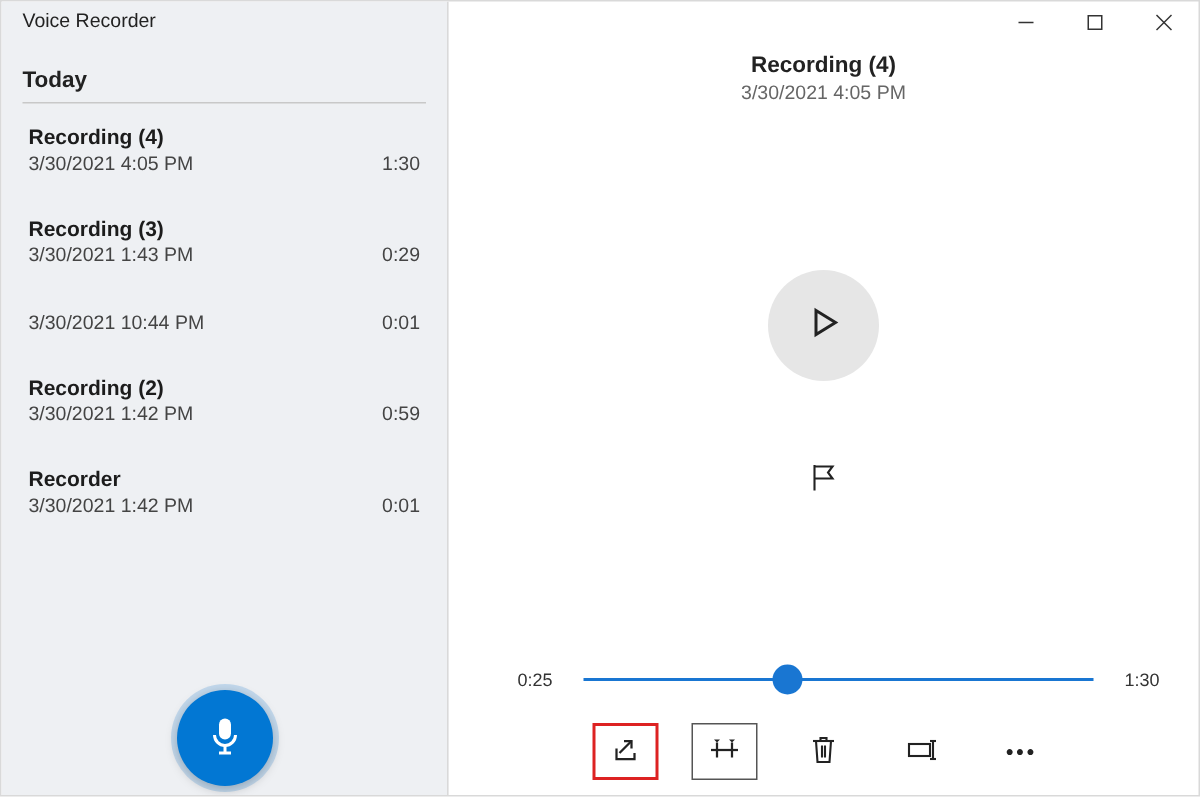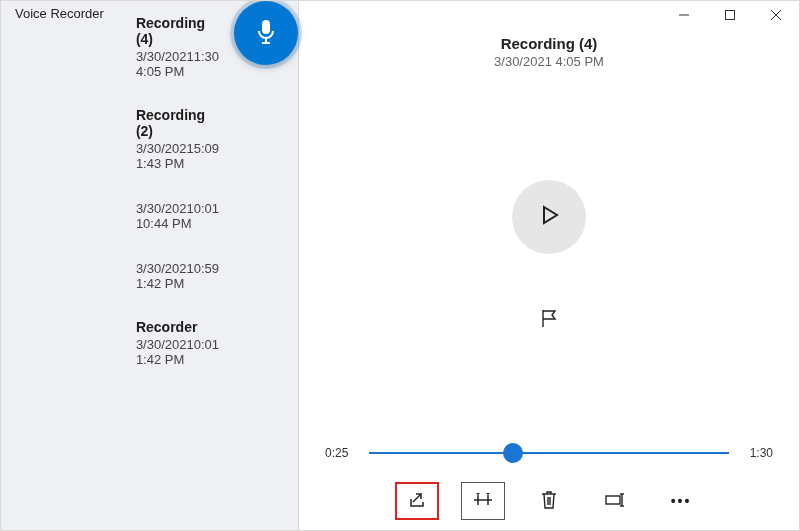--- a/index.html
+++ b/index.html
@@ -14,21 +14,21 @@
     overflow: hidden;
     display: flex;
     border: 1px solid #d9d9d9;
   }
   
   .sidebar {
     width: 298px;
     background: #eef0f3;
     border-right: 1px solid #d9d9d9;
     display: flex;
-    flex-direction: row;
+    flex-direction: column;
     position: relative;
   }
   .app-title {
     padding: 5px 14px 4px;
     font-size: 13px;
   }
   .section-header {
     padding: 20px 14px 6px;
     font-size: 15px;
     font-weight: 600;
@@ -113,21 +113,21 @@
   .flag-btn {
     width:32px; height:32px;
     display:flex; align-items:center; justify-content:center;
     cursor:pointer;
   }
   .flag-btn svg { fill:none; stroke:#222; stroke-width:1.4; }
   
   .timeline {
     padding: 0 26px 6px;
   }
-  .track-wrap { display:flex; align-items:center; gap:10px; }
+  .track-wrap { display:flex; align-items:center; gap:10px;margin-left:20px; }
   .time { font-size:12px; color:#333; width:34px; }
   .time.right { text-align:right; }
   .track {
     flex:1;
     height: 6px;
     position: relative;
   }
   .track-bg {
     position:absolute; left:0; right:0; top:50%; transform:translateY(-50%);
     height:2px; background:#1976d2;
@@ -156,47 +156,49 @@
   .tbtn svg { stroke:#222; }
   .tbtn.highlight { border:2px solid #d22; }
   .tbtn.boxed { border:1px solid #555; }
   .dots { letter-spacing:2px; font-size:14px; font-weight:bold; color:#222; }
 </style>
 </head>
 <body>
 
 <aside class="sidebar">
   <div class="app-title">Voice Recorder</div>
+  <div class="section-header">Today</div>
 
   <div class="rec-list">
 
     <div class="rec-item">
       <div class="row1">Recording (4)</div>
       <div class="row2">
         <span>3/30/2021 4:05 PM</span>
         <span>1:30</span>
       </div>
     </div>
 
     <div class="rec-item">
-      <div class="row1">Recording (2)</div>
+      <div class="row1">Recording (3)</div>
       <div class="row2">
         <span>3/30/2021 1:43 PM</span>
-        <span>5:09</span>
+        <span>0:29</span>
       </div>
     </div>
 
     <div class="rec-item">
       <div class="row2">
         <span>3/30/2021 10:44 PM</span>
         <span>0:01</span>
       </div>
     </div>
 
     <div class="rec-item">
+      <div class="row1">Recording (2)</div>
       <div class="row2">
         <span>3/30/2021 1:42 PM</span>
         <span>0:59</span>
       </div>
     </div>
 
     <div class="rec-item">
       <div class="row1">Recorder</div>
       <div class="row2">
         <span>3/30/2021 1:42 PM</span>

